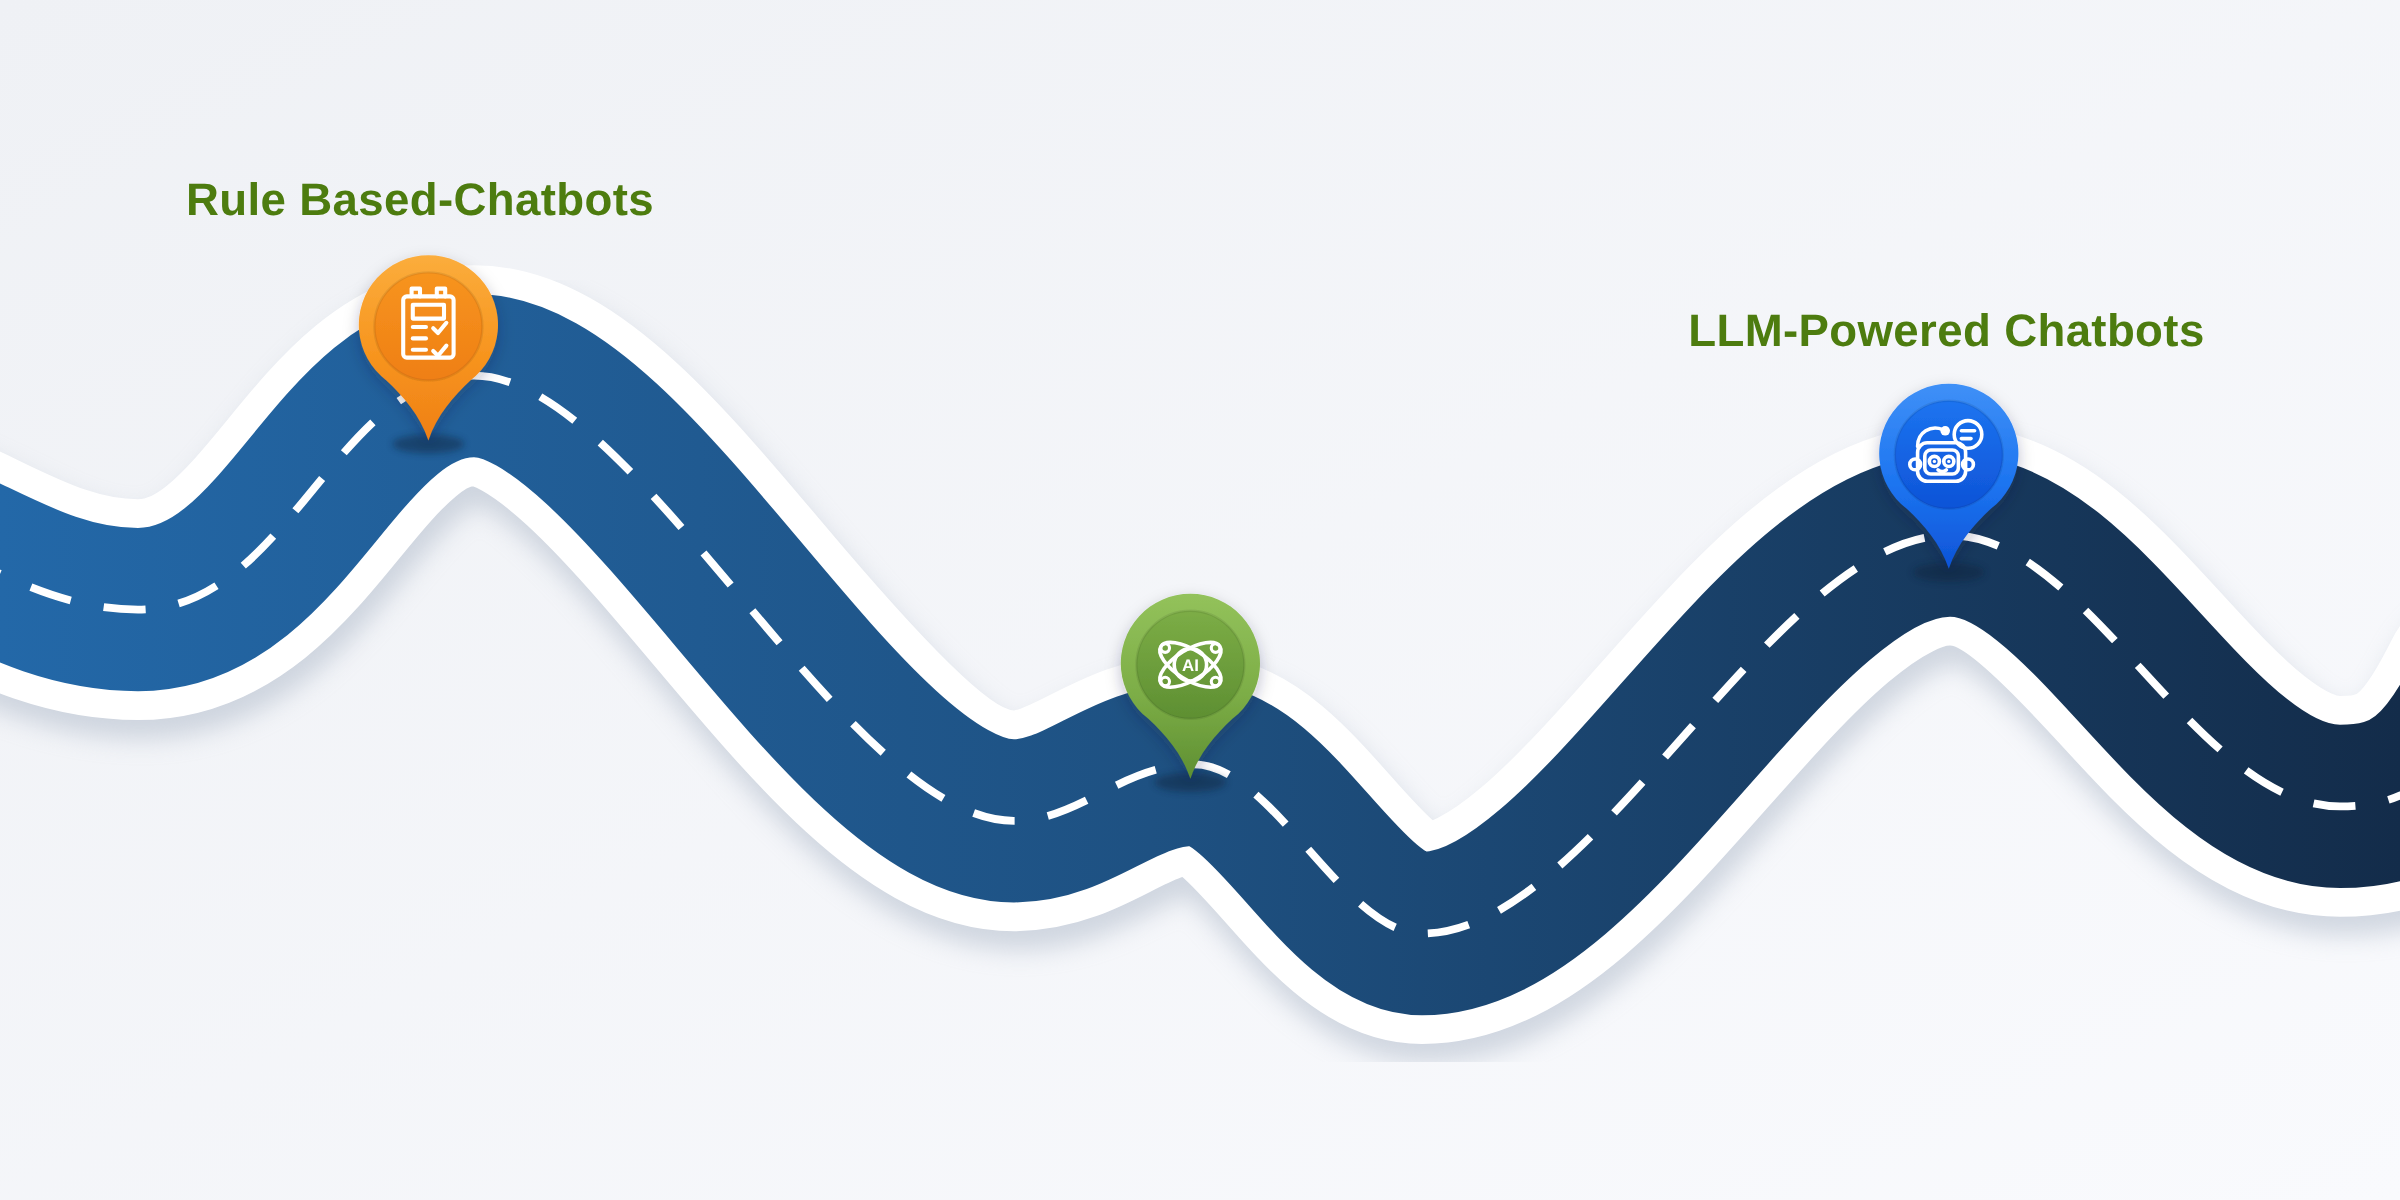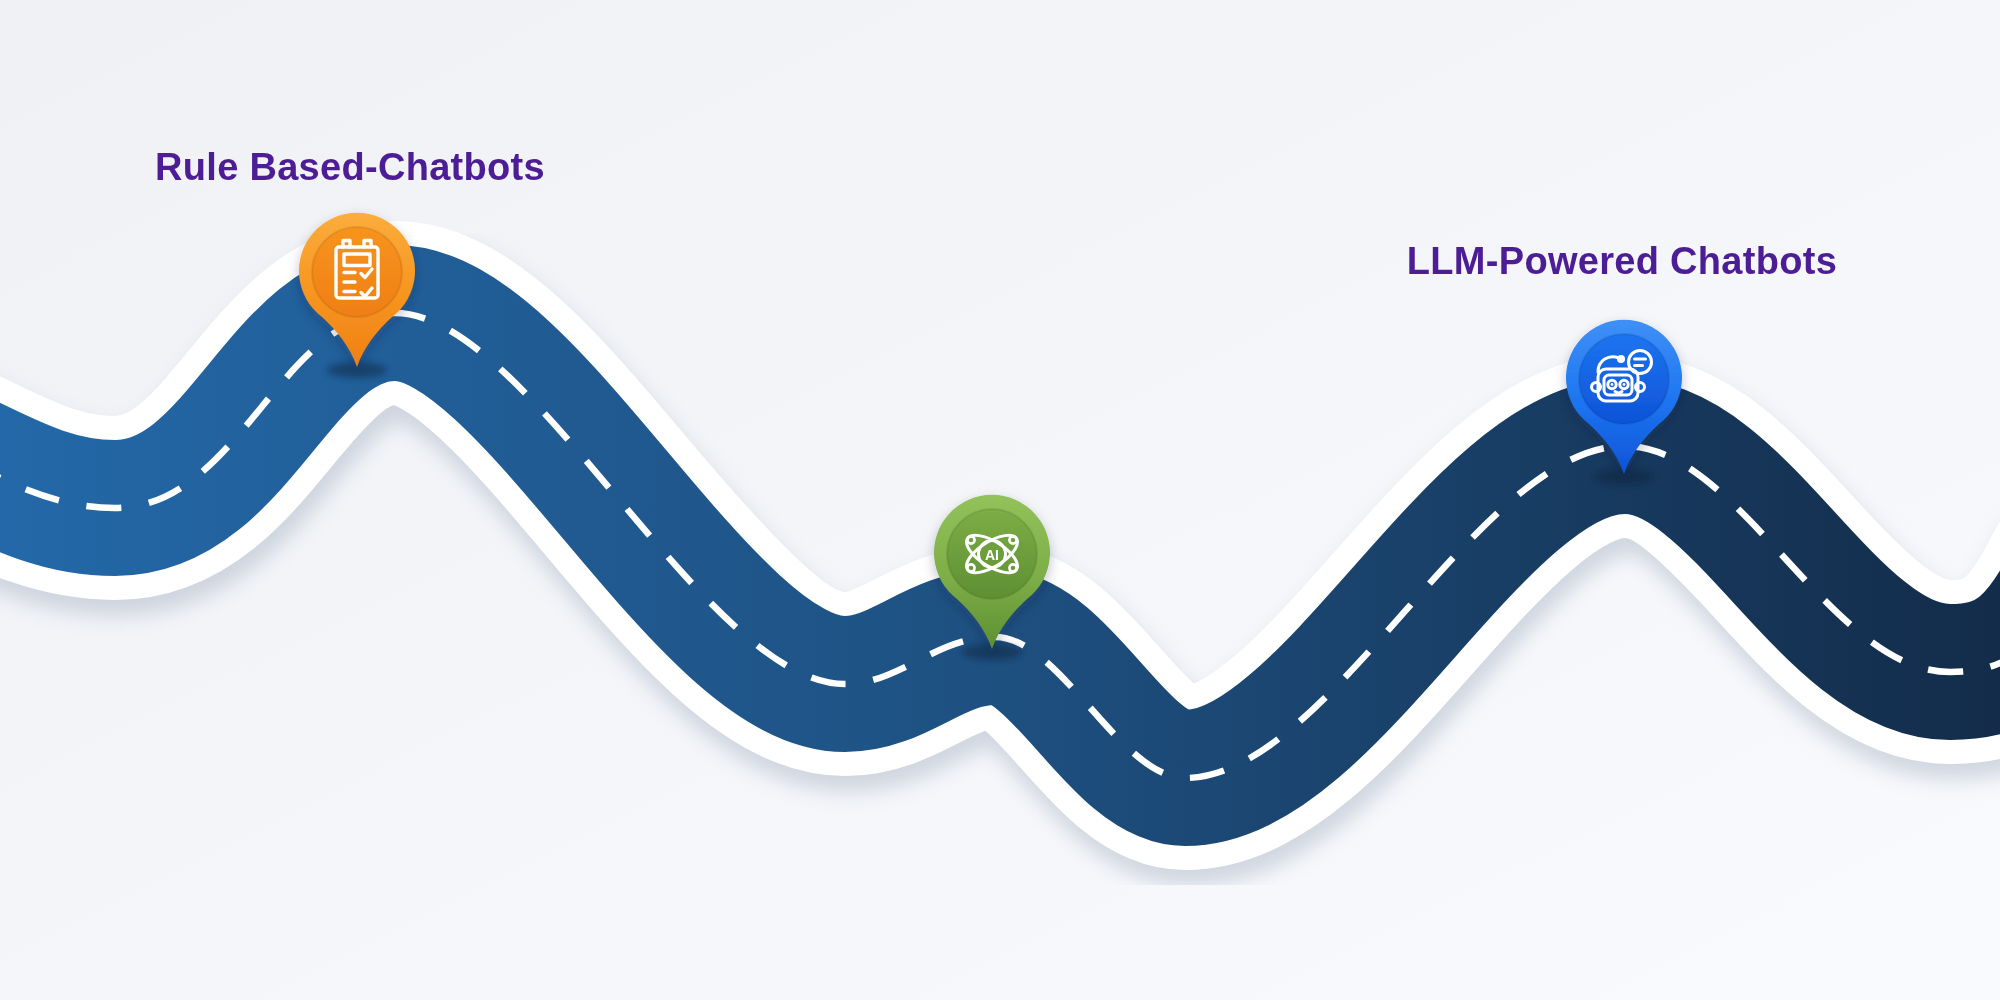--- a/index.html
+++ b/index.html
@@ -4,25 +4,25 @@
 <style>
   html,body{margin:0;padding:0;background:#e8ebf0;}
   .stage{
     position:relative;width:2000px;height:1000px;overflow:hidden;
     font-family:"Liberation Sans","DejaVu Sans",sans-serif;
   }
   .stage svg{position:absolute;left:0;top:0;display:block;}
   .milestone-label{
     position:absolute;transform:translateX(-50%);
     font-size:38px;font-weight:700;letter-spacing:.3px;
-    color:#4c1d95;white-space:nowrap;
+    color:#4d7c0f;white-space:nowrap;
   }
   .label-1{left:350px;top:146px;}
   .label-2{left:996px;top:427px;}
-  .label-3{left:1622px;top:240px;}
+  .label-3{left:1622px;top:255px;}
 </style>
 </head>
 <body>
 
 <div class="stage">
 
   <svg viewBox="0 0 2000 1000" width="2000" height="1000">
     <defs>
       <linearGradient id="bgGrad" x1="0" y1="0" x2="1" y2="1">
         <stop offset="0" stop-color="#EFF1F5"></stop>

